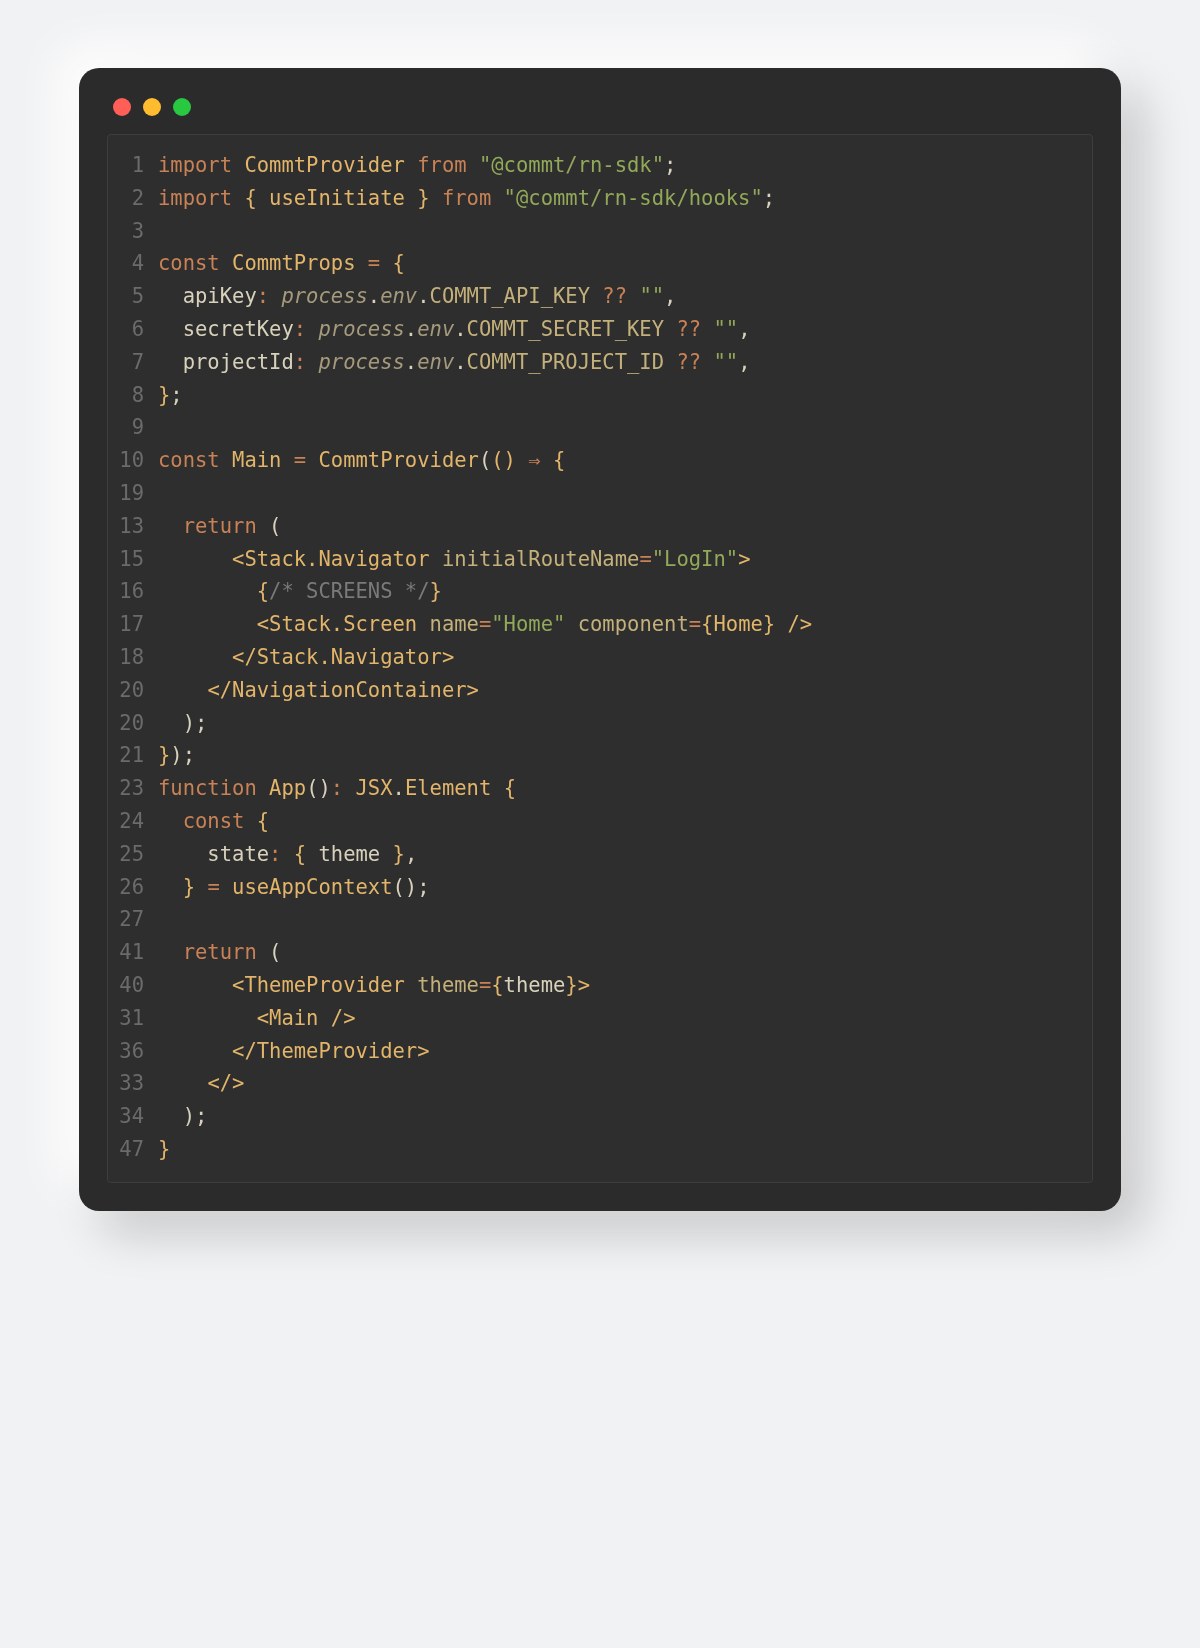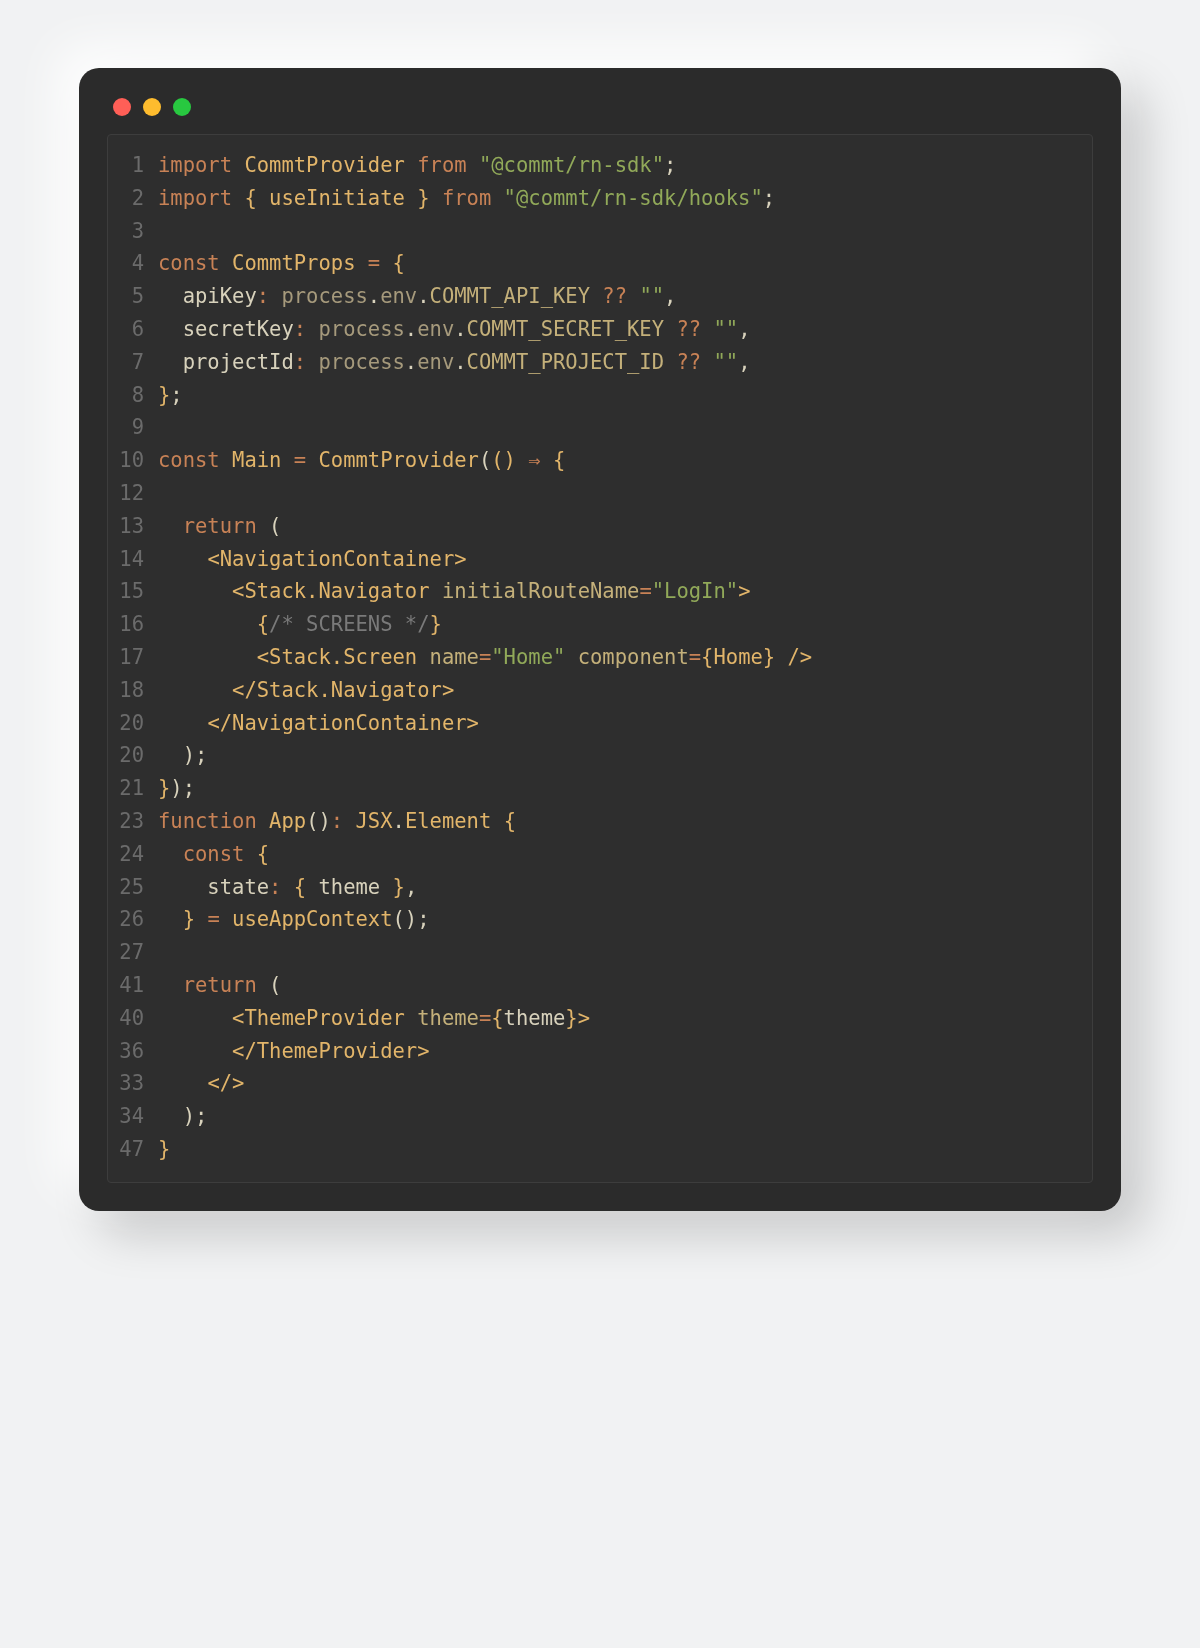--- a/index.html
+++ b/index.html
@@ -91,21 +91,21 @@
     flex:1;
     color:var(--text-plain);
     padding-right:20px;
   }
 
   .kw{color:var(--kw)}
   .ty{color:var(--type)}
   .s{color:var(--string)}
   .fn{color:var(--func)}
   .cn{color:var(--const-name)}
-  .i{color:var(--ital);}
+  .i{color:var(--ital);font-style:italic}
   .env{color:var(--env)}
   .op{color:var(--op)}
   .tag{color:var(--tag)}
   .attr{color:var(--attr)}
   .cm{color:var(--comment)}
   .cu{color:var(--curly)}
   .pl{color:var(--text-plain)}
 
 </style>
 </head>
@@ -123,36 +123,36 @@
       <div class="line"><span class="gutter">1</span><span class="code"><span class="kw">import</span><span class="pl"> </span><span class="ty">CommtProvider</span><span class="pl"> </span><span class="kw">from</span><span class="pl"> </span><span class="s">"@commt/rn-sdk"</span><span class="pl">;</span></span></div>
       <div class="line"><span class="gutter">2</span><span class="code"><span class="kw">import</span><span class="pl"> </span><span class="cu">{</span><span class="pl"> </span><span class="ty">useInitiate</span><span class="pl"> </span><span class="cu">}</span><span class="pl"> </span><span class="kw">from</span><span class="pl"> </span><span class="s">"@commt/rn-sdk/hooks"</span><span class="pl">;</span></span></div>
       <div class="line"><span class="gutter">3</span><span class="code"><span class="pl"></span></span></div>
       <div class="line"><span class="gutter">4</span><span class="code"><span class="kw">const</span><span class="pl"> </span><span class="cn">CommtProps</span><span class="pl"> </span><span class="op">=</span><span class="pl"> </span><span class="cu">{</span></span></div>
       <div class="line"><span class="gutter">5</span><span class="code"><span class="pl">  apiKey</span><span class="op">:</span><span class="pl"> </span><span class="i">process</span><span class="pl">.</span><span class="i">env</span><span class="pl">.</span><span class="env">COMMT_API_KEY</span><span class="pl"> </span><span class="op">??</span><span class="pl"> </span><span class="s">""</span><span class="pl">,</span></span></div>
       <div class="line"><span class="gutter">6</span><span class="code"><span class="pl">  secretKey</span><span class="op">:</span><span class="pl"> </span><span class="i">process</span><span class="pl">.</span><span class="i">env</span><span class="pl">.</span><span class="env">COMMT_SECRET_KEY</span><span class="pl"> </span><span class="op">??</span><span class="pl"> </span><span class="s">""</span><span class="pl">,</span></span></div>
       <div class="line"><span class="gutter">7</span><span class="code"><span class="pl">  projectId</span><span class="op">:</span><span class="pl"> </span><span class="i">process</span><span class="pl">.</span><span class="i">env</span><span class="pl">.</span><span class="env">COMMT_PROJECT_ID</span><span class="pl"> </span><span class="op">??</span><span class="pl"> </span><span class="s">""</span><span class="pl">,</span></span></div>
       <div class="line"><span class="gutter">8</span><span class="code"><span class="cu">}</span><span class="pl">;</span></span></div>
       <div class="line"><span class="gutter">9</span><span class="code"><span class="pl"></span></span></div>
       <div class="line"><span class="gutter">10</span><span class="code"><span class="kw">const</span><span class="pl"> </span><span class="cn">Main</span><span class="pl"> </span><span class="op">=</span><span class="pl"> </span><span class="fn">CommtProvider</span><span class="pl">(</span><span class="cu">()</span><span class="pl"> </span><span class="op">⇒</span><span class="pl"> </span><span class="cu">{</span></span></div>
-      <div class="line"><span class="gutter">12</span><span class="code"><span class="pl"></span></span></div>
+      <div class="line"><span class="gutter">19</span><span class="code"><span class="pl"></span></span></div>
       <div class="line"><span class="gutter">13</span><span class="code"><span class="pl">  </span><span class="kw">return</span><span class="pl"> (</span></span></div>
-      <div class="line"><span class="gutter">14</span><span class="code"><span class="pl">    </span><span class="cu">&lt;</span><span class="tag">NavigationContainer</span><span class="cu">&gt;</span></span></div>
       <div class="line"><span class="gutter">15</span><span class="code"><span class="pl">      </span><span class="cu">&lt;</span><span class="tag">Stack.Navigator</span><span class="pl"> </span><span class="attr">initialRouteName</span><span class="op">=</span><span class="s">"LogIn"</span><span class="cu">&gt;</span></span></div>
       <div class="line"><span class="gutter">16</span><span class="code"><span class="pl">        </span><span class="cu">{</span><span class="cm">/* SCREENS */</span><span class="cu">}</span></span></div>
       <div class="line"><span class="gutter">17</span><span class="code"><span class="pl">        </span><span class="cu">&lt;</span><span class="tag">Stack.Screen</span><span class="pl"> </span><span class="attr">name</span><span class="op">=</span><span class="s">"Home"</span><span class="pl"> </span><span class="attr">component</span><span class="op">=</span><span class="cu">{</span><span class="ty">Home</span><span class="cu">}</span><span class="pl"> </span><span class="cu">/&gt;</span></span></div>
       <div class="line"><span class="gutter">18</span><span class="code"><span class="pl">      </span><span class="cu">&lt;/</span><span class="tag">Stack.Navigator</span><span class="cu">&gt;</span></span></div>
       <div class="line"><span class="gutter">20</span><span class="code"><span class="pl">    </span><span class="cu">&lt;/</span><span class="tag">NavigationContainer</span><span class="cu">&gt;</span></span></div>
       <div class="line"><span class="gutter">20</span><span class="code"><span class="pl">  );</span></span></div>
       <div class="line"><span class="gutter">21</span><span class="code"><span class="cu">}</span><span class="pl">);</span></span></div>
       <div class="line"><span class="gutter">23</span><span class="code"><span class="kw">function</span><span class="pl"> </span><span class="fn">App</span><span class="pl">()</span><span class="op">:</span><span class="pl"> </span><span class="ty">JSX</span><span class="pl">.</span><span class="ty">Element</span><span class="pl"> </span><span class="cu">{</span></span></div>
       <div class="line"><span class="gutter">24</span><span class="code"><span class="pl">  </span><span class="kw">const</span><span class="pl"> </span><span class="cu">{</span></span></div>
       <div class="line"><span class="gutter">25</span><span class="code"><span class="pl">    state</span><span class="op">:</span><span class="pl"> </span><span class="cu">{</span><span class="pl"> theme </span><span class="cu">}</span><span class="pl">,</span></span></div>
       <div class="line"><span class="gutter">26</span><span class="code"><span class="pl">  </span><span class="cu">}</span><span class="pl"> </span><span class="op">=</span><span class="pl"> </span><span class="fn">useAppContext</span><span class="pl">();</span></span></div>
       <div class="line"><span class="gutter">27</span><span class="code"><span class="pl"></span></span></div>
       <div class="line"><span class="gutter">41</span><span class="code"><span class="pl">  </span><span class="kw">return</span><span class="pl"> (</span></span></div>
       <div class="line"><span class="gutter">40</span><span class="code"><span class="pl">      </span><span class="cu">&lt;</span><span class="tag">ThemeProvider</span><span class="pl"> </span><span class="attr">theme</span><span class="op">=</span><span class="cu">{</span><span class="pl">theme</span><span class="cu">}</span><span class="cu">&gt;</span></span></div>
+      <div class="line"><span class="gutter">31</span><span class="code"><span class="pl">        </span><span class="cu">&lt;</span><span class="tag">Main</span><span class="pl"> </span><span class="cu">/&gt;</span></span></div>
       <div class="line"><span class="gutter">36</span><span class="code"><span class="pl">      </span><span class="cu">&lt;/</span><span class="tag">ThemeProvider</span><span class="cu">&gt;</span></span></div>
       <div class="line"><span class="gutter">33</span><span class="code"><span class="pl">    </span><span class="cu">&lt;/&gt;</span></span></div>
       <div class="line"><span class="gutter">34</span><span class="code"><span class="pl">  );</span></span></div>
       <div class="line"><span class="gutter">47</span><span class="code"><span class="cu">}</span></span></div>
     </div>
 
 </div>
 
 </body></html>

